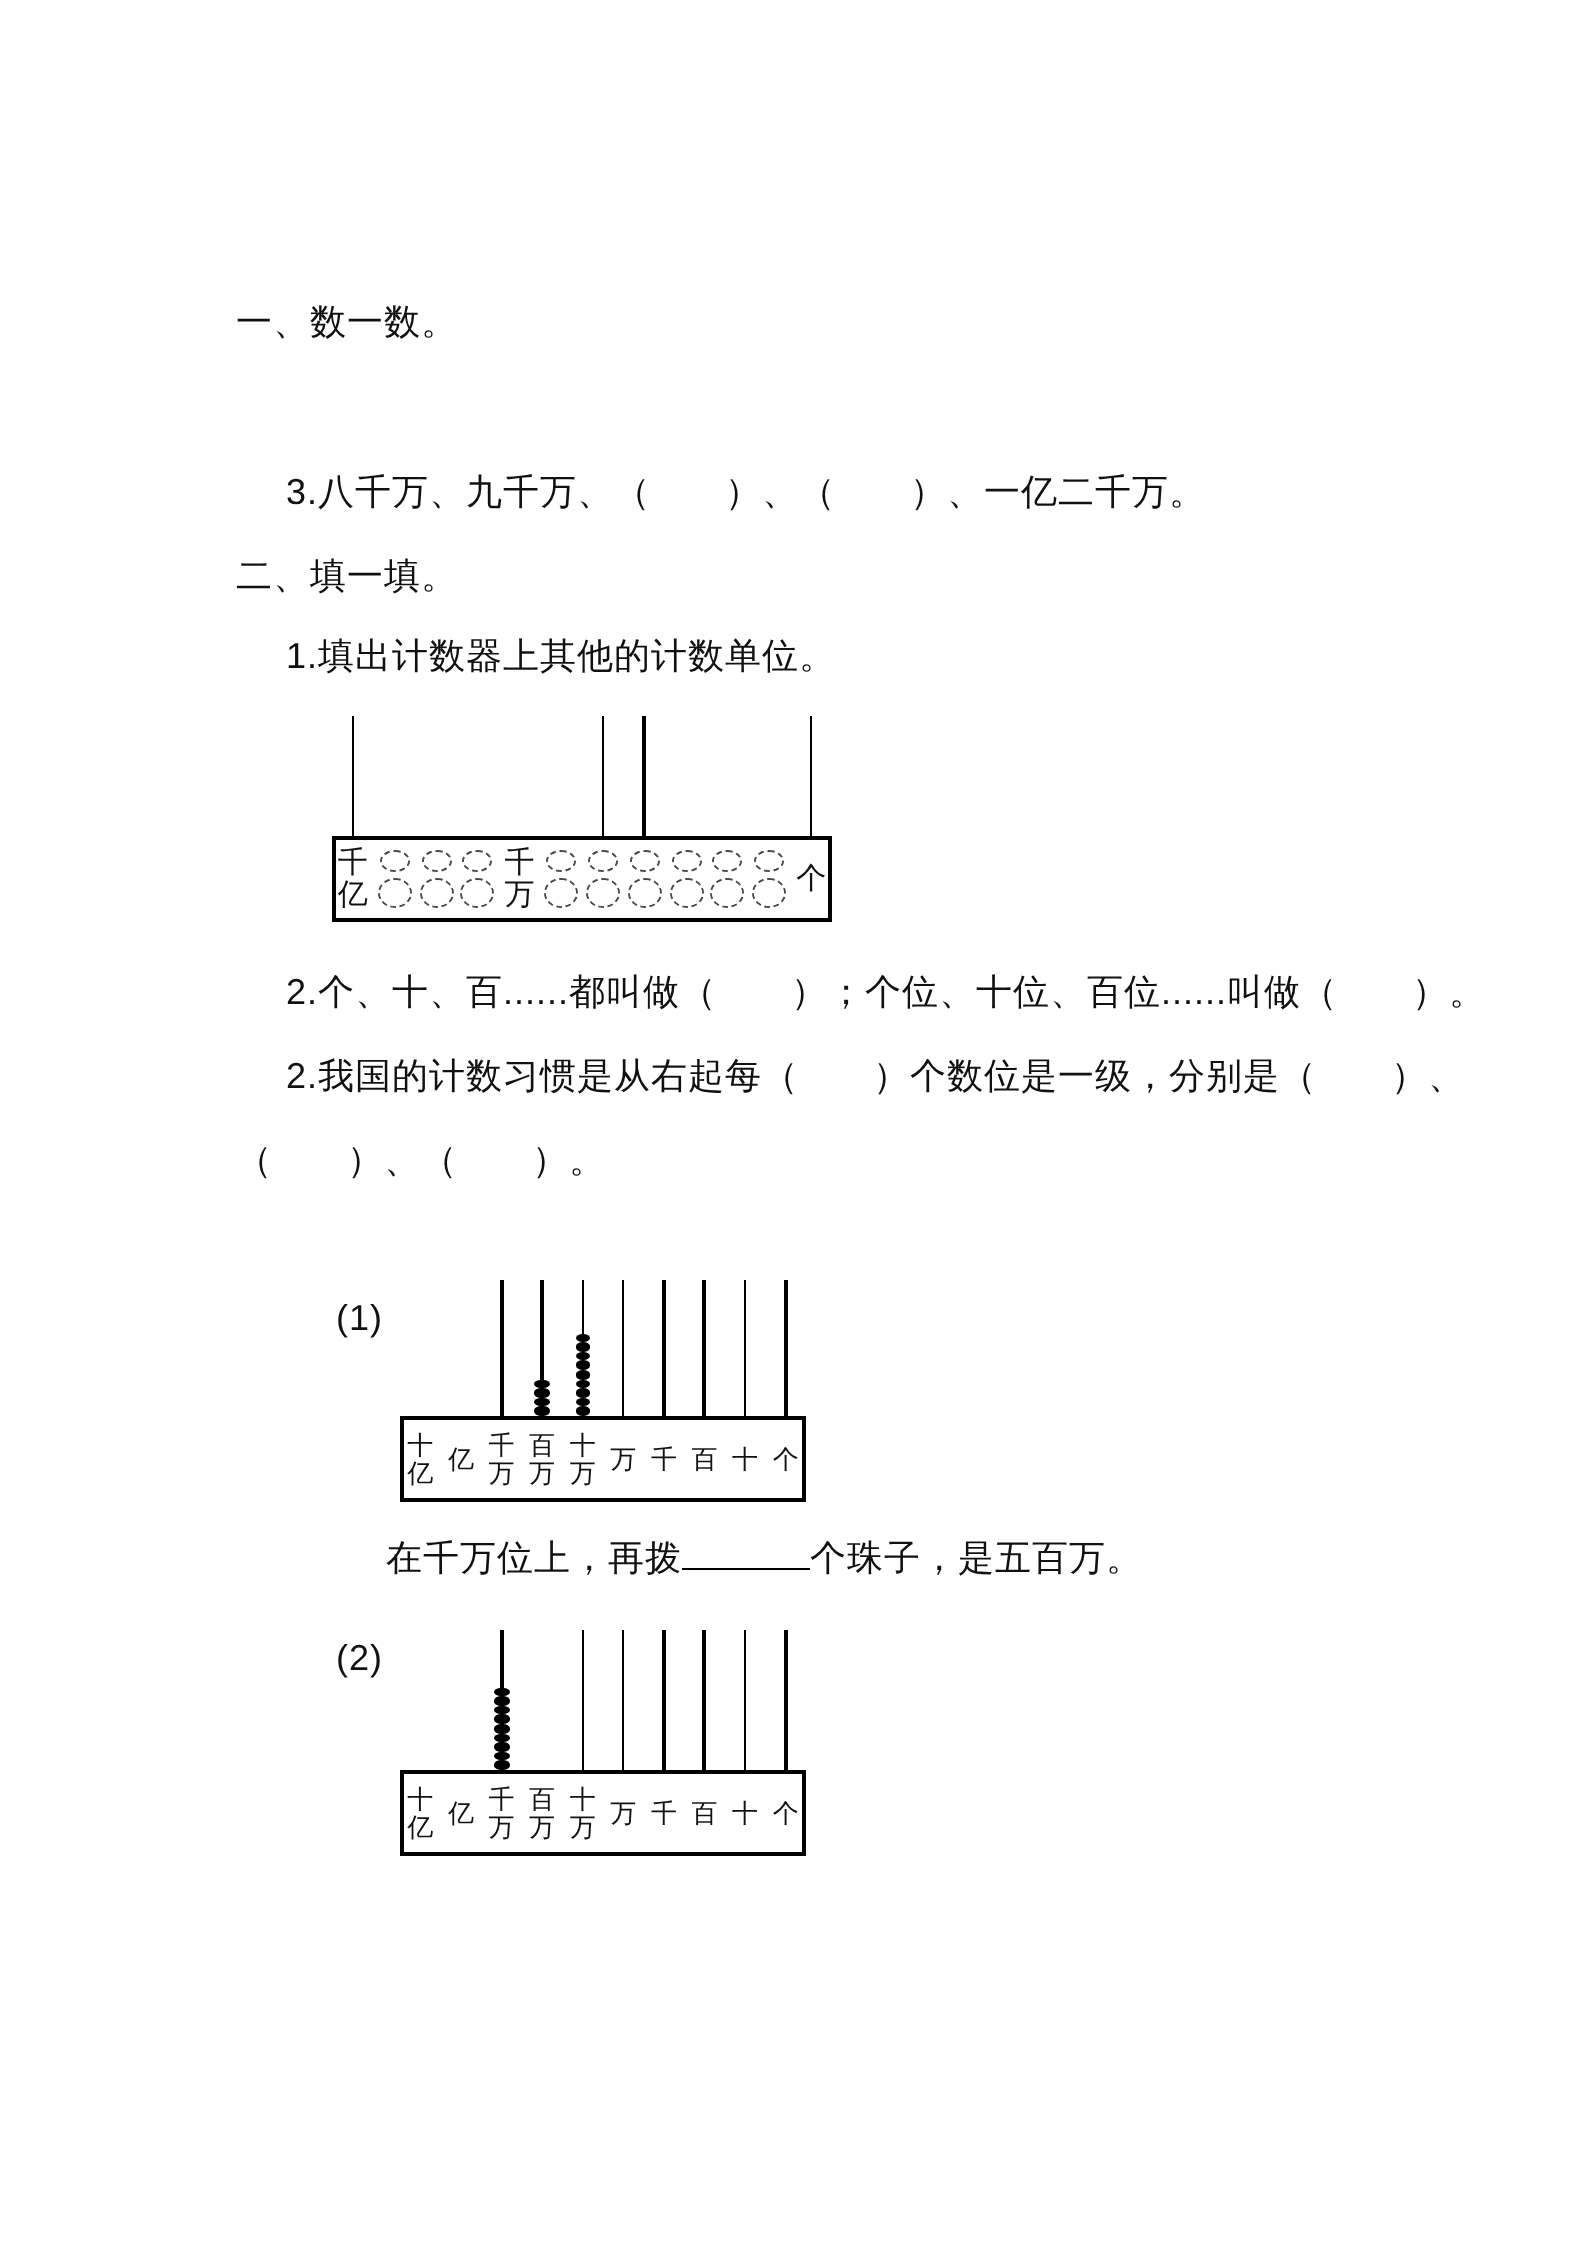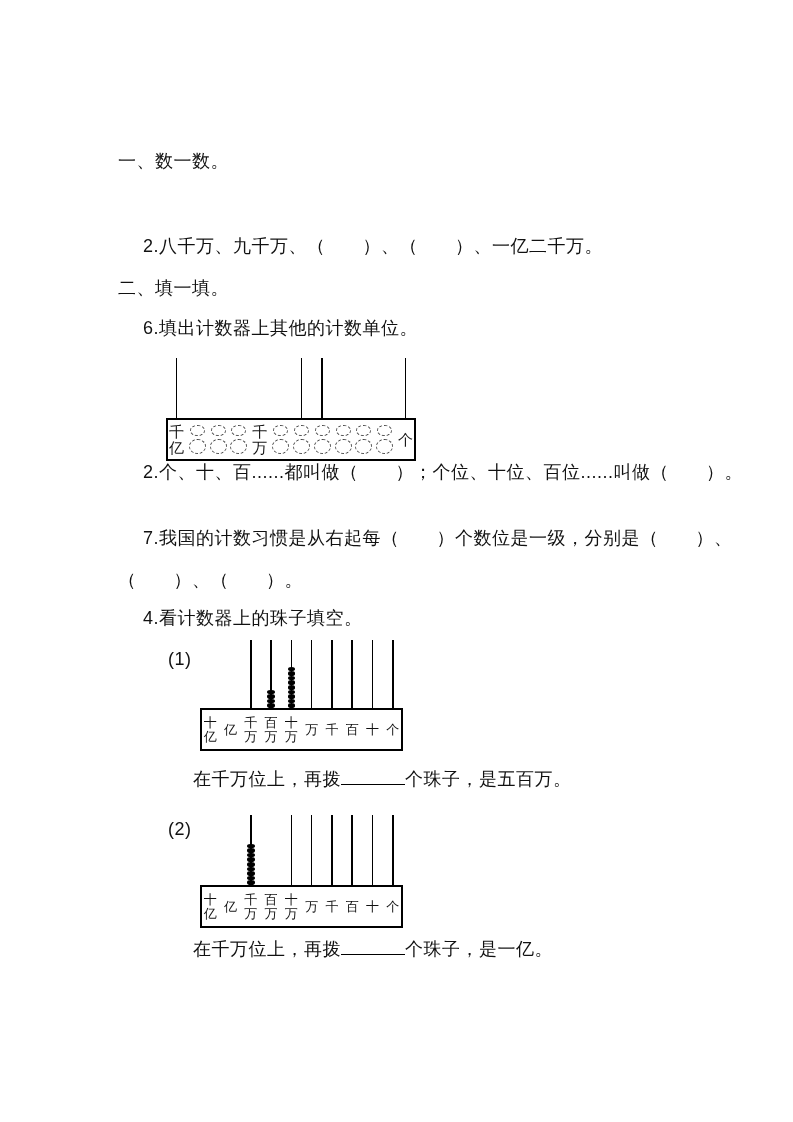--- a/index.html
+++ b/index.html
@@ -41,24 +41,24 @@
   .ab-blank .ov1 { display:block; width:15px; height:11px; border:1.2px dashed #4a4a4a; border-radius:50%; }
   .ab-blank .ov2 { display:block; width:17px; height:15px; border:1.2px dashed #4a4a4a; border-radius:50%; }
 </style>
 </head>
 <body>
 
 <div class="sheet">
 
 
   <div class="line" style="left:118px; top:150px">一、数一数。</div>
-  <div class="line" style="left:143px; top:235px">2.八千万、九千万、（　　）、（　　）、一亿二千万。</div>
+  <div class="line" style="left:143px; top:235px">3.八千万、九千万、（　　）、（　　）、一亿二千万。</div>
 
   <div class="line" style="left:118px; top:277px">二、填一填。</div>
-  <div class="line" style="left:143px; top:317px">6.填出计数器上其他的计数单位。</div>
+  <div class="line" style="left:143px; top:317px">1.填出计数器上其他的计数单位。</div>
 
   <div class="abacus big" style="left: 166px; top: 358px; width: 250px; height: 103px;">
       <div class="ab-box" style="top: 60px; height: 43px;"></div>
       <div class="ab-rod" style="left: 9.6px; top: 0px; height: 60px;"></div>
       <div class="ab-label" style="left: 0px; top: 60px; width: 20.8px; height: 43px;">
         <div>千</div>
         <div>亿</div>
       </div>
       <div class="ab-blank" style="left: 20.8px; top: 60px; width: 20.8px; height: 43px;">
         <i class="ov1"></i>
@@ -99,24 +99,23 @@
         <i class="ov2"></i>
       </div>
       <div class="ab-blank" style="left: 208.3px; top: 60px; width: 20.8px; height: 43px;">
         <i class="ov1"></i>
         <i class="ov2"></i>
       </div>
       <div class="ab-rod" style="left: 238.8px; top: 0px; height: 60px;"></div>
       <div class="ab-label" style="left: 229.2px; top: 60px; width: 20.8px; height: 43px;">个</div>
     </div>
 
-  <div class="line" style="left:143px; top:461px">2.个、十、百......都叫做（　　）；个位、十位、百位......叫做（　　）。</div>
-  <div class="line" style="left:143px; top:527px">7.我国的计数习惯是从右起每（　　）个数位是一级，分别是（　　）、</div>
+  <div class="line" style="left:143px; top:485px">2.个、十、百......都叫做（　　）；个位、十位、百位......叫做（　　）。</div>
+  <div class="line" style="left:143px; top:527px">2.我国的计数习惯是从右起每（　　）个数位是一级，分别是（　　）、</div>
   <div class="line" style="left:118px; top:569px">（　　）、（　　）。</div>
-  <div class="line" style="left:143px; top:607px">4.看计数器上的珠子填空。</div>
 
   <div class="line" style="left:168px; top:648px">(1)</div>
   <div class="abacus" style="left: 200px; top: 640px; width: 203px; height: 111px;">
       <div class="ab-box" style="top: 68px; height: 43px;"></div>
       <div class="ab-label" style="left: 0px; top: 68px; width: 20.3px; height: 43px;">
         <div>十</div>
         <div>亿</div>
       </div>
       <div class="ab-label" style="left: 20.3px; top: 68px; width: 20.3px; height: 43px;">亿</div>
       <div class="ab-rod" style="left: 50px; top: 0px; height: 68px;"></div>
@@ -195,15 +194,14 @@
       <div class="ab-label" style="left: 101.5px; top: 70px; width: 20.3px; height: 43px;">万</div>
       <div class="ab-rod" style="left: 131.2px; top: 0px; height: 70px;"></div>
       <div class="ab-label" style="left: 121.8px; top: 70px; width: 20.3px; height: 43px;">千</div>
       <div class="ab-rod" style="left: 151.4px; top: 0px; height: 70px;"></div>
       <div class="ab-label" style="left: 142.1px; top: 70px; width: 20.3px; height: 43px;">百</div>
       <div class="ab-rod" style="left: 171.8px; top: 0px; height: 70px;"></div>
       <div class="ab-label" style="left: 162.4px; top: 70px; width: 20.3px; height: 43px;">十</div>
       <div class="ab-rod" style="left: 192px; top: 0px; height: 70px;"></div>
       <div class="ab-label" style="left: 182.7px; top: 70px; width: 20.3px; height: 43px;">个</div>
     </div>
-  <div class="line" style="left:193px; top:938px"><span>在千万位上，再拨</span><span class="blank-line"></span><span>个珠子，是一亿。</span></div>
 
 </div>
 
 </body></html>

